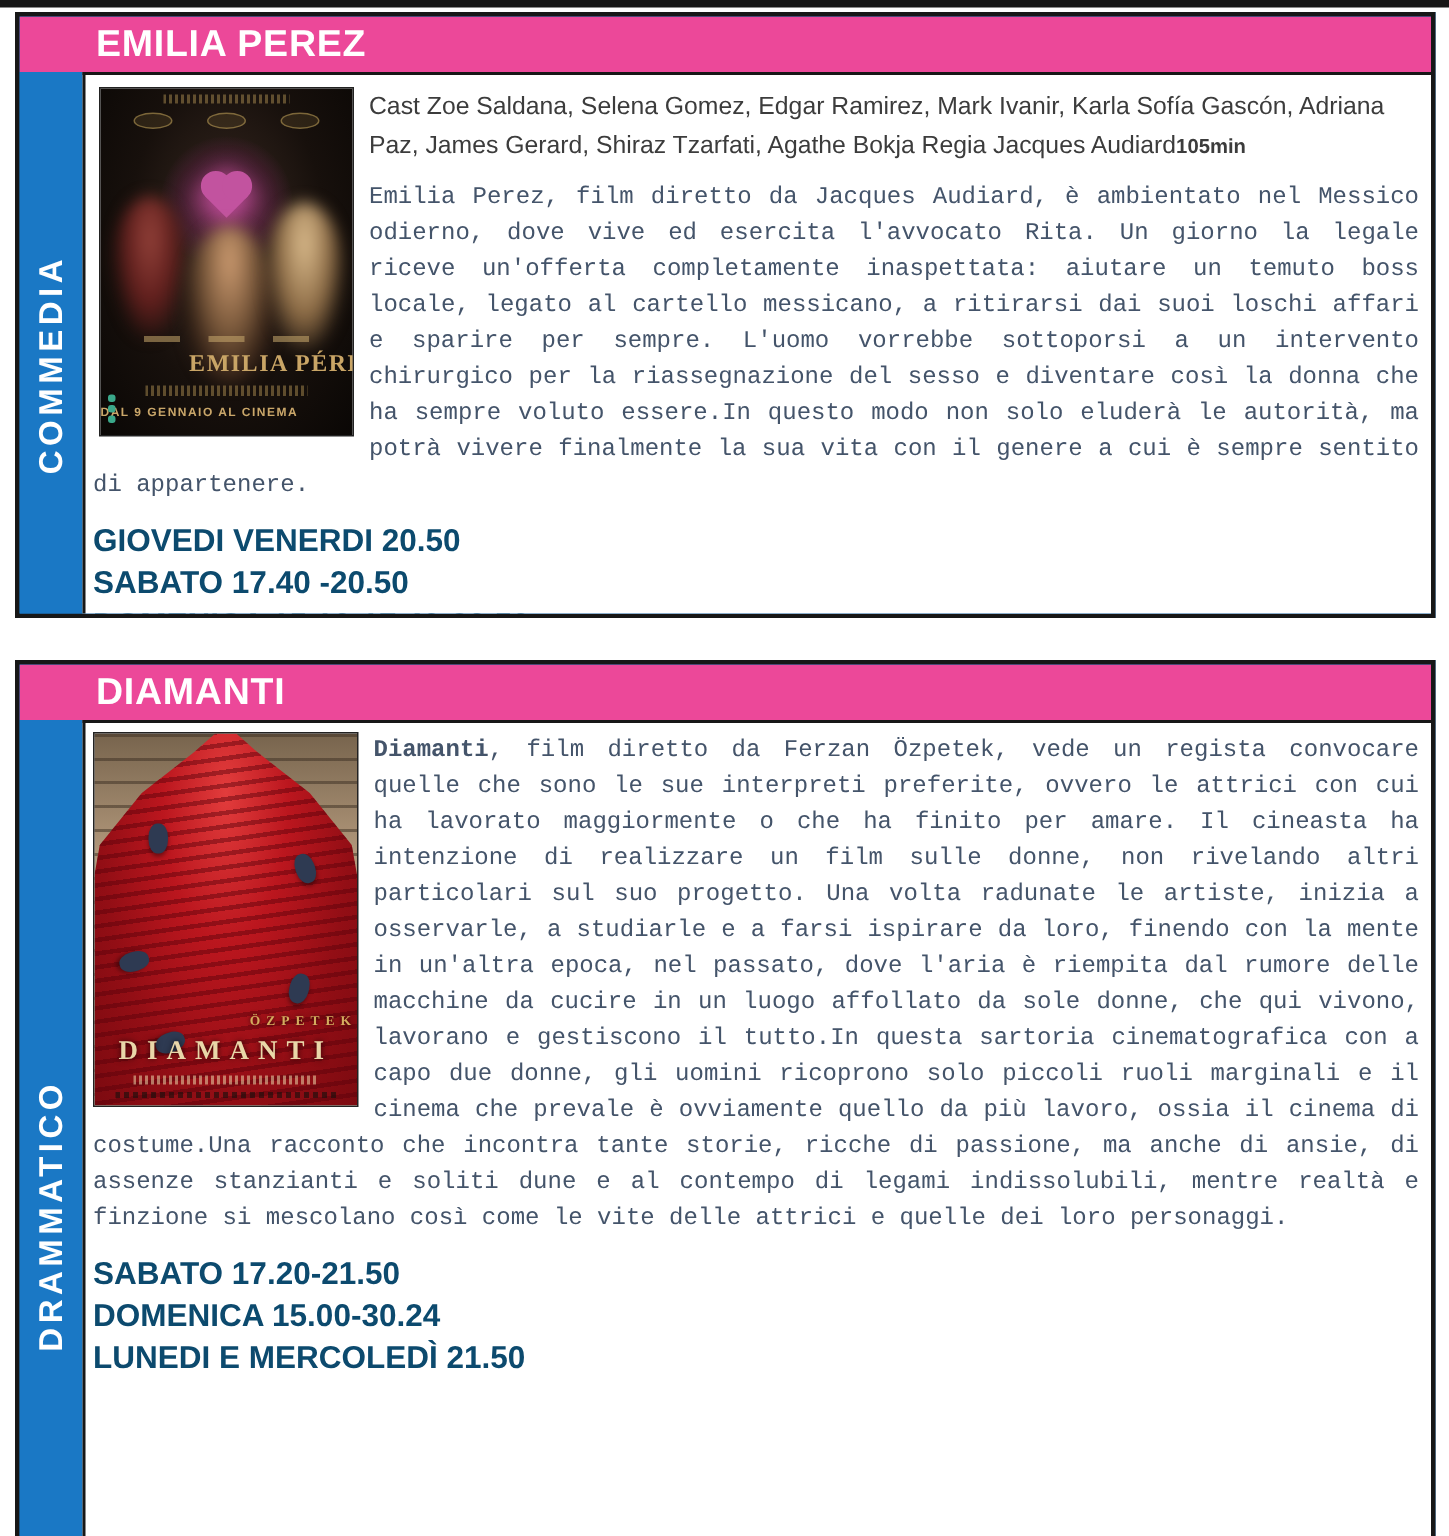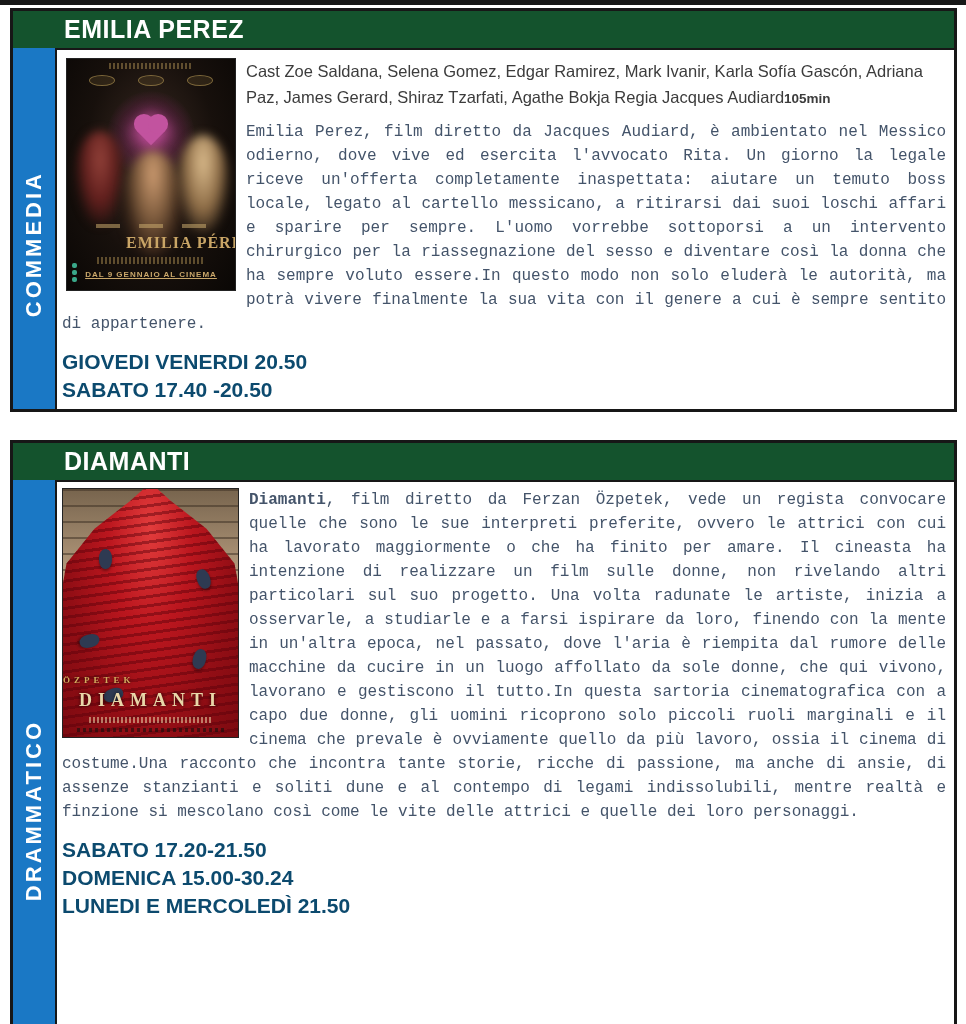--- a/index.html
+++ b/index.html
@@ -26,21 +26,21 @@
     display: flex;
     flex-direction: column;
     overflow: hidden;
   }
   .card-ep { height: 404px; }
   .card-dm { height: 704px; margin-top: 28px; }
 
   .card-header {
     height: 37px;
     flex: 0 0 37px;
-    background: #14532d;
+    background: #ec4899;
     display: flex;
     align-items: center;
     padding-left: 51px;
   }
   .card-title {
     color: #ffffff;
     font-size: 25px;
     font-weight: bold;
     letter-spacing: 0.5px;
   }
@@ -168,26 +168,25 @@
     letter-spacing: 1px;
     color: #c9a566;
     margin-left: 20px;
   }
   .ep-credits {
     position: absolute; bottom: 26px; left: 18%; width: 64%; height: 7px;
     background: repeating-linear-gradient(90deg, rgba(170,140,80,.5) 0 2px, transparent 2px 4px);
   }
   .ep-release {
     position: absolute; bottom: 11px; width: 100%;
-    text-align: center;
+    text-align: left;
     font-size: 8px;
     font-weight: bold;
     letter-spacing: 1px;
     color: #caa76a;
-    text-decoration: underline;
   }
   .ep-dots {
     position: absolute; bottom: 8px; left: 5px;
     display: flex; flex-direction: column; gap: 2px;
   }
   .ep-dots i { width: 5px; height: 5px; border-radius: 2px; background: #3aa88a; }
 
   .poster-dm {
     width: 177px;
     height: 250px;
@@ -209,21 +208,21 @@
     background: #2e3a52;
     box-shadow: 0 2px 3px rgba(0,0,0,.4);
   }
   .dm-f1 { left: 36px; top: 60px; }
   .dm-f2 { right: 28px; top: 80px; transform: rotate(-20deg); }
   .dm-f3 { left: 20px; top: 142px; transform: rotate(75deg); }
   .dm-f4 { right: 32px; top: 160px; transform: rotate(15deg); }
   .dm-f5 { left: 44px; top: 196px; transform: rotate(70deg); }
   .dm-ozpetek {
     position: absolute; bottom: 52px; width: 100%;
-    text-align: left;
+    text-align: right;
     font-family: "Liberation Serif", serif;
     font-weight: bold;
     font-size: 9px;
     letter-spacing: 4px;
     color: #d4ac5e;
     text-shadow: 0 0 3px rgba(0,0,0,.7);
   }
   .dm-title {
     position: absolute; bottom: 26px; width: 100%;
     text-align: center;

